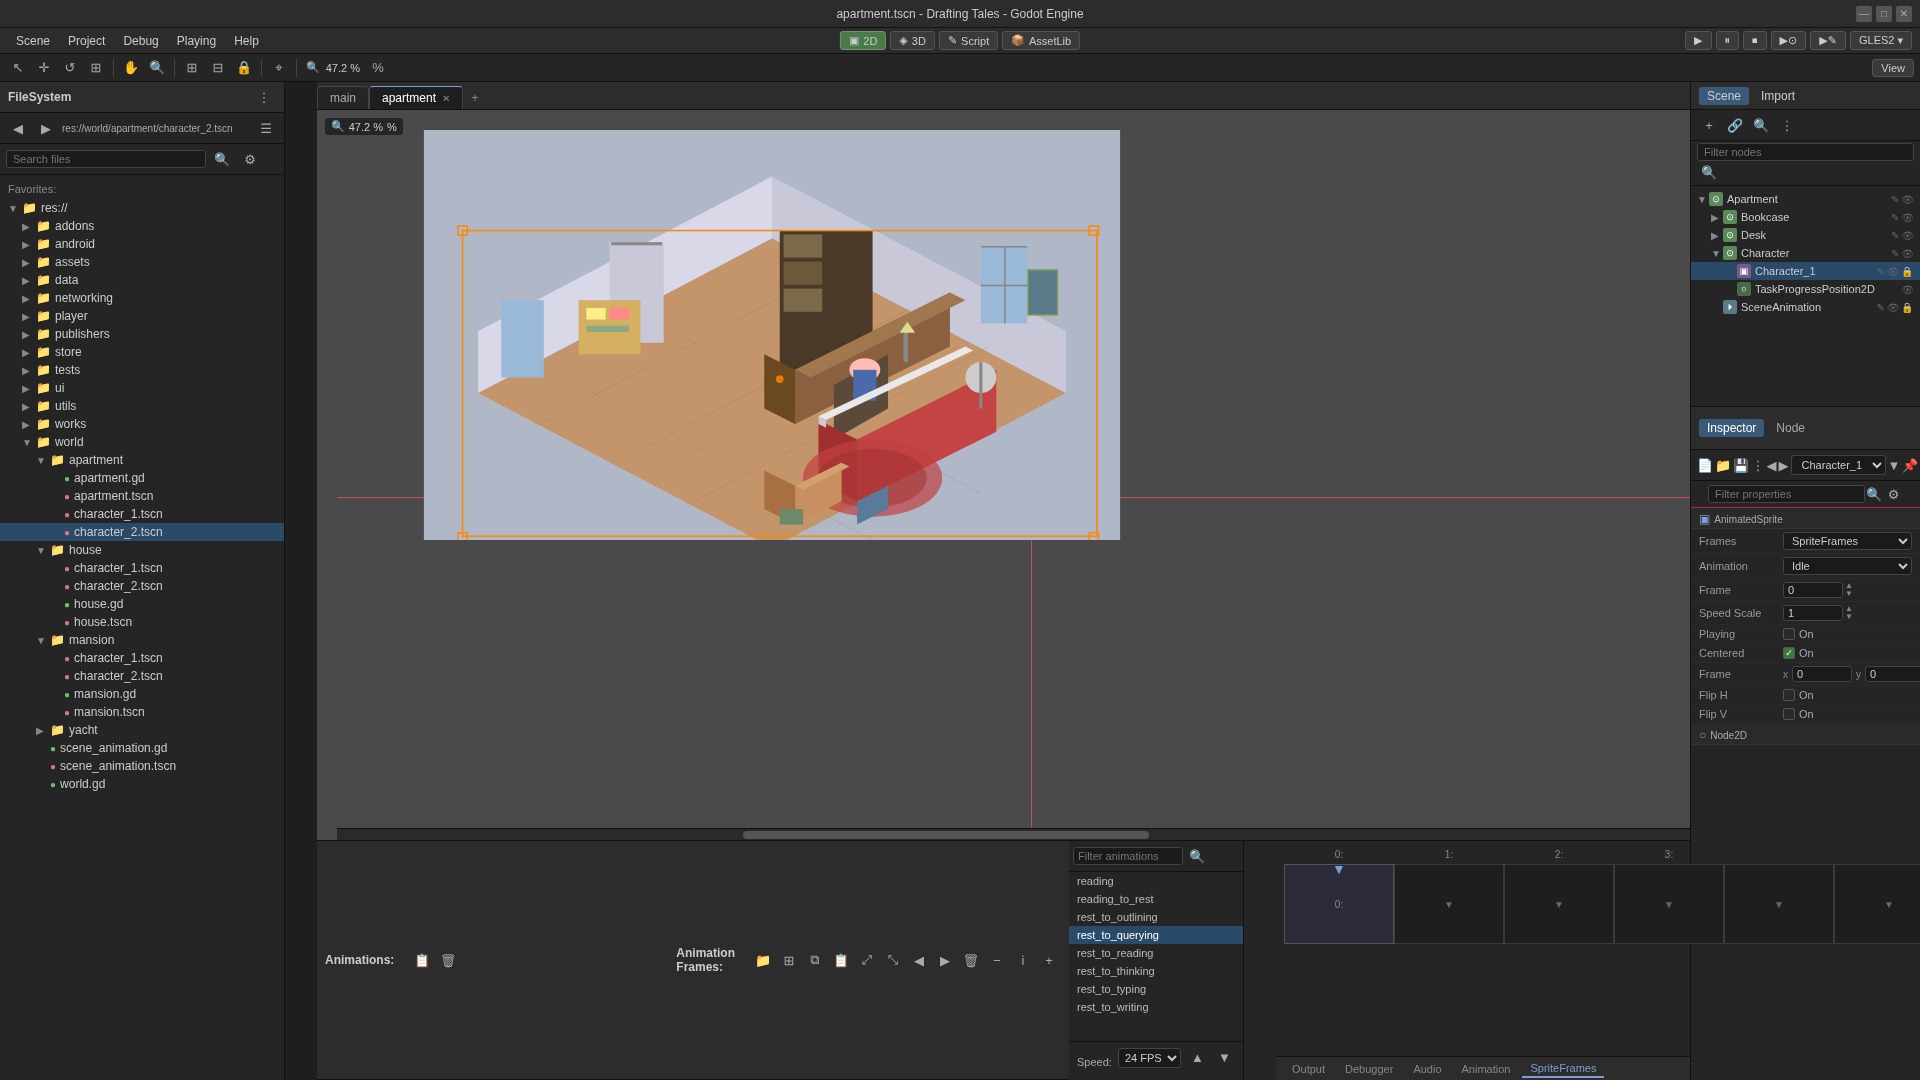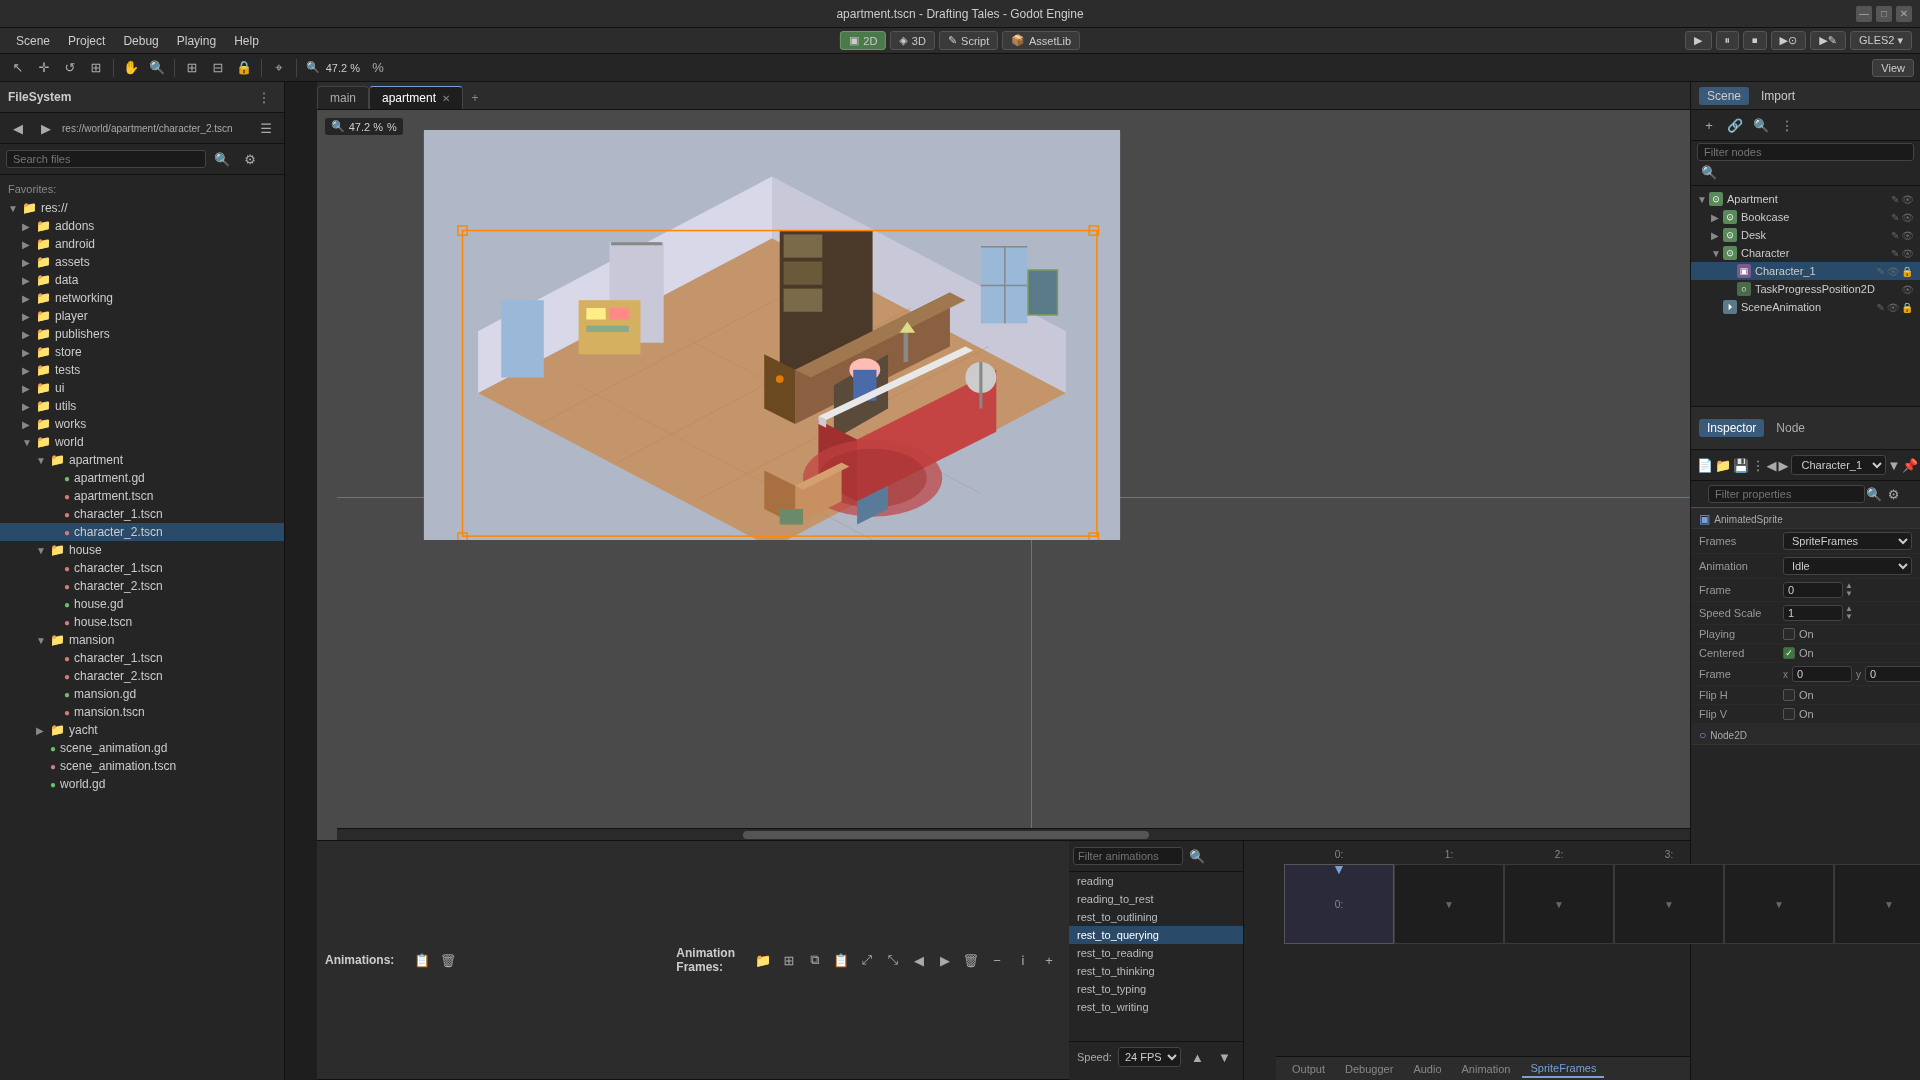--- a/index.html
+++ b/index.html
@@ -69,21 +69,21 @@
     
     #anim-panel { height: 240px; background: #252525; border-top: 1px solid #111; display: flex; flex-direction: row; flex-shrink: 0; }
     #anim-header { display: flex; align-items: center; padding: 4px 8px; border-bottom: 1px solid #111; gap: 16px; background: #2c2c2c; }
     .anim-section { font-size: 12px; color: #ccc; font-weight: bold; }
     #anim-body { display: flex; flex: 1; min-height: 0; gap: 32px; }
     #anim-list { width: 175px; border-right: 1px solid #111; display: flex; flex-direction: column; flex-shrink: 0; }
     #anim-list-toolbar { display: flex; align-items: center; padding: 4px; border-bottom: 1px solid #111; gap: 2px; }
     #anim-list-toolbar input { background: #1a1a1a; border: 1px solid #444; border-radius: 3px; color: #ccc; padding: 2px 4px; width: 110px; font-size: 11px; }
     .anim-item { padding: 3px 8px; cursor: pointer; font-size: 11px; color: #bbb; }
     .anim-item.selected { background: #2a4a6a; color: #fff; }
-    #anim-speed { display: flex; align-items: center; gap: 6px; padding: 4px 8px; border-top: 1px solid #111; }
+    #anim-speed { display: flex; align-items: flex-end; gap: 6px; padding: 4px 8px; border-top: 1px solid #111; }
     #anim-speed select { background: #1a1a1a; border: 1px solid #444; color: #ccc; padding: 2px 4px; font-size: 11px; border-radius: 3px; }
     #anim-loop { display: flex; align-items: center; gap: 6px; padding: 4px 8px; }
     #frames-area { flex: 1; display: flex; flex-direction: column; overflow: hidden; }
     #frames-content { flex: 1; overflow-x: auto; padding: 8px; display: flex; gap: 8px; align-items: flex-start; }
     .frame-track { display: flex; flex-direction: column; }
     .frame-numbers { display: flex; gap: 0; margin-bottom: 4px; }
     .frame-num { width: 110px; font-size: 10px; color: #888; text-align: center; }
     .frames-row { display: flex; gap: 0; }
     .frame-cell { width: 110px; height: 80px; border: 1px solid #3a3a3a; background: #1e1e1e; display: flex; align-items: center; justify-content: center; position: relative; }
     .frame-cell:first-child { background: #2a2a3a; border: 1px solid #555; }

